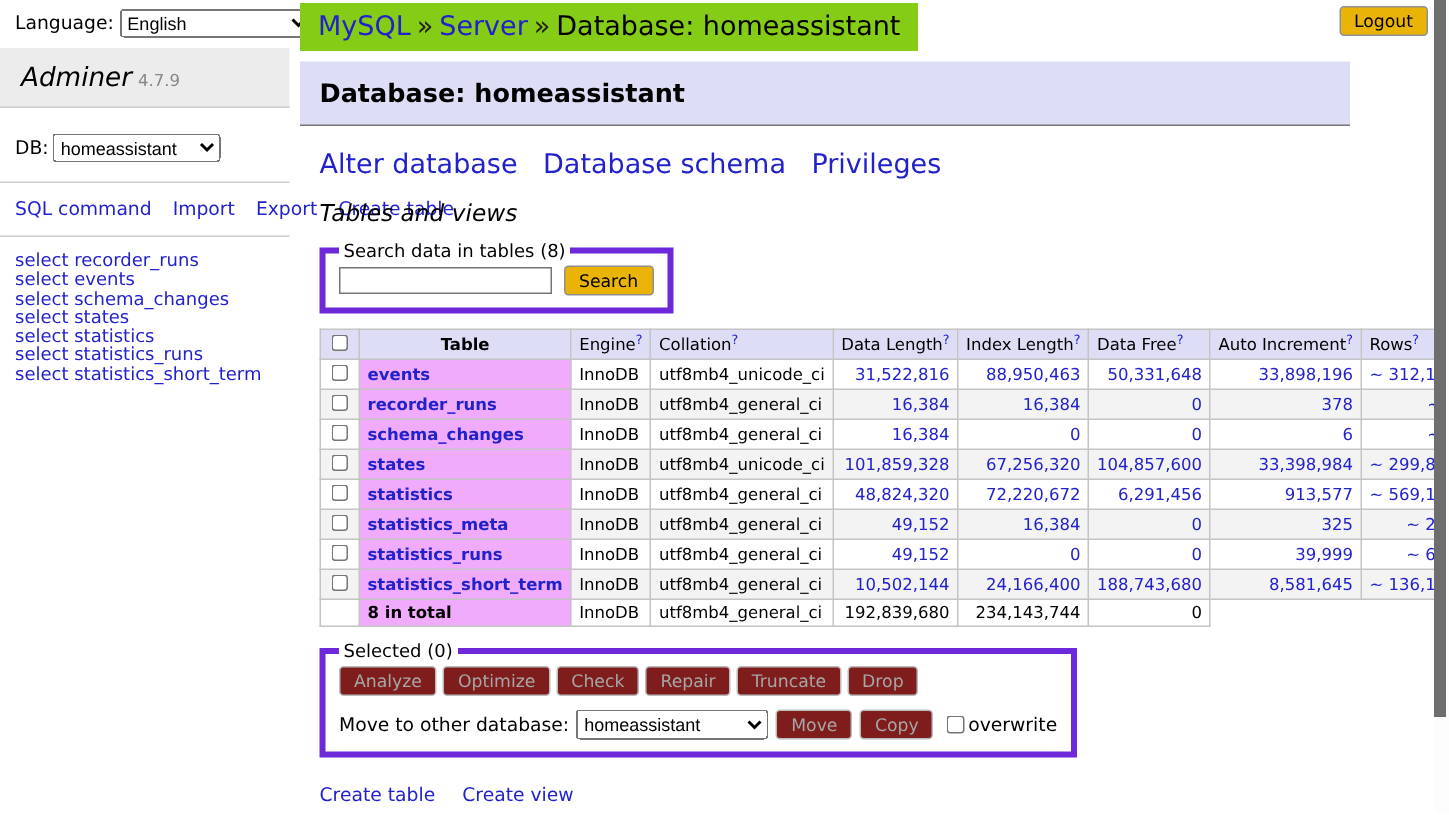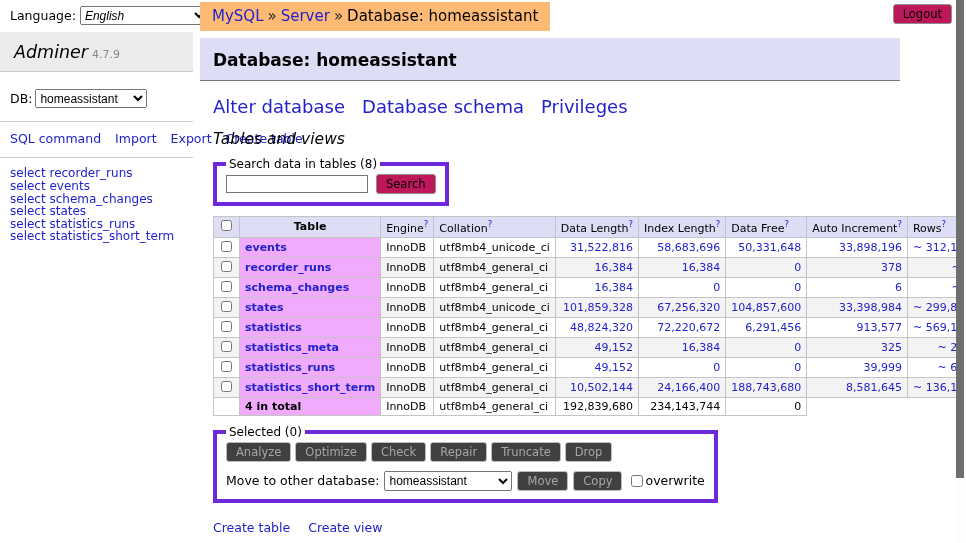--- a/index.html
+++ b/index.html
@@ -7,48 +7,48 @@
   body {
     width:966px; height:543px; overflow:hidden; position:relative;
     background:#fff; color:#000;
     font-family:"DejaVu Sans", sans-serif; font-size:13px;
   }
   .lnk { color:var(--accent-link,#2222cc); text-decoration:none; cursor:pointer; }
 
   
   #sidebar { position:absolute; left:0; top:0; width:193px; }
   .lang-row { padding:6px 0 0 10px; font-size:12.5px; white-space:nowrap; }
-  .lang-row select { width:128px; font-size:12px; margin-left:4px; height:19px;font-style:italic; }
+  .lang-row select { width:128px; font-size:12px; margin-left:4px; height:19px; }
   .brand { margin-top:7px; background:#ececec; border-bottom:1px solid #ccc; padding:10px 0 9px 14px; }
   .brand .bname { font-style:italic; color:#000000; font-size:17.5px; }
   .brand .bver { color:#888; font-size:11px; margin-left:4px; }
   .db-row { padding:17px 0 13px 10px; font-size:12.5px; }
   .db-row select { width:112px; font-size:12px; margin-left:3px; height:19px; }
   .sep { border:0; border-top:1px solid #ccc; margin:0; }
   .action-links { padding:7px 10px 9px 10px; font-size:12.5px; line-height:1.55; }
   .action-links .lnk { margin-right:14px; white-space:nowrap; }
   .table-links { padding:9px 0 0 10px; font-size:12px; }
   .table-links .lnk { display:block; line-height:12.6px; white-space:nowrap; }
 
   
   #logout { position:absolute; top:4px; right:14px; }
 
   
   #content { position:absolute; left:200px; top:0; width:700px; }
-  .breadcrumb { display:inline-block; margin-top:2px; background:#fdba74; padding:5px 12px 6px 12px; font-size:15px; white-space:nowrap; }
+  .breadcrumb { display:inline-block; margin-top:2px; background:#84cc16; padding:5px 12px 6px 12px; font-size:18px; white-space:nowrap; }
   .breadcrumb .sep-ch { margin:0 4px; color:#222; }
   .banner { margin-top:7px; background:var(--banner-bg,#ddddf6); border-bottom:1px solid #777; padding:12px 0 10px 13px; font-size:17px; }
   .nav-row { margin:15px 0 0 13px; font-size:18px; }
   .nav-row .lnk { margin-right:17px; }
   h3.sec { margin:13px 0 0 13px; font-size:15.5px; font-weight:normal;font-style:italic; }
   fieldset { border:4px solid #6d28d9; width:fit-content; margin:9px 0 0 13px; padding:3px 9px 8px 9px; font-size:12.5px; }
   legend { font-size:12px; padding:0 3px; }
   input[type=text] { width:142px; height:18px; border:1px solid #767676; font-size:12px; font-family:inherit; }
-  button { font-family:inherit; font-size:11.5px; padding:2px 9px; background:#be185d; border:1px solid #8f8f8f; border-radius:3px; color:#000; }
-  button:disabled { color:#a6a6a6; border-color:#bcbcbc; background:#404040; }
+  button { font-family:inherit; font-size:11.5px; padding:2px 9px; background:#eab308; border:1px solid #8f8f8f; border-radius:3px; color:#000; }
+  button:disabled { color:#a6a6a6; border-color:#bcbcbc; background:#7f1d1d; }
   .search-fs button { margin-left:4px; }
 
   table.tables { border-collapse:collapse; margin:10px 0 0 13px; font-size:11px; }
   .tables th, .tables td { border:1px solid #c4c4c4; padding:2px 5px; height:17px; white-space:nowrap; }
   .tables .hd { background:var(--header-bg,#ddddf6); font-weight:normal; text-align:left; }
   .tables .hd-name { font-weight:bold; text-align:center; }
   .tables sup.help { color:var(--accent-link,#2222cc); font-size:8.5px; cursor:pointer; }
   .tables th.name { background:#f0abfc; text-align:left; }
   .tables th.name a { font-weight:bold; }
   .tables td.num { text-align:right; }
@@ -87,20 +87,21 @@
     <span>DB:</span><select><option>homeassistant</option></select>
   </div>
   <hr class="sep">
   <div class="action-links"><a class="lnk">SQL command</a><a class="lnk">Import</a><a class="lnk">Export</a><a class="lnk">Create table</a></div>
   <hr class="sep">
   <nav class="table-links">
       <a class="lnk">select recorder_runs</a>
       <a class="lnk">select events</a>
       <a class="lnk">select schema_changes</a>
       <a class="lnk">select states</a>
+      <a class="lnk">select statistics</a>
       <a class="lnk">select statistics_runs</a>
       <a class="lnk">select statistics_short_term</a>
     </nav>
 </aside>
 
 <button id="logout">Logout</button>
 
 <main id="content">
   <div class="breadcrumb">
     <a class="lnk">MySQL</a><span class="sep-ch">»</span><a class="lnk">Server</a><span class="sep-ch">»</span><span>Database: homeassistant</span>
@@ -132,21 +133,21 @@
           <th class="hd">Rows<sup class="help">?</sup></th>
         </tr>
     </thead>
     <tbody>
         <tr>
           <td class="check"><input type="checkbox" style=""></td>
           <th class="name"><a class="lnk">events</a></th>
           <td>InnoDB</td>
           <td>utf8mb4_unicode_ci</td>
           <td class="num"><a class="lnk">31,522,816</a></td>
-          <td class="num"><a class="lnk">58,683,696</a></td>
+          <td class="num"><a class="lnk">88,950,463</a></td>
           <td class="num"><a class="lnk">50,331,648</a></td>
           <td class="num"><a class="lnk">33,898,196</a></td>
           <td class="num"><a class="lnk">~ 312,180</a></td>
         </tr>
         <tr class="stripe">
           <td class="check"><input type="checkbox" style=""></td>
           <th class="name"><a class="lnk">recorder_runs</a></th>
           <td>InnoDB</td>
           <td>utf8mb4_general_ci</td>
           <td class="num"><a class="lnk">16,384</a></td>
@@ -216,21 +217,21 @@
           <td>InnoDB</td>
           <td>utf8mb4_general_ci</td>
           <td class="num"><a class="lnk">10,502,144</a></td>
           <td class="num"><a class="lnk">24,166,400</a></td>
           <td class="num"><a class="lnk">188,743,680</a></td>
           <td class="num"><a class="lnk">8,581,645</a></td>
           <td class="num"><a class="lnk">~ 136,108</a></td>
         </tr>
         <tr class="total">
           <td class="check"></td>
-          <th class="name">4 in total</th>
+          <th class="name">8 in total</th>
           <td>InnoDB</td>
           <td>utf8mb4_general_ci</td>
           <td class="num">192,839,680</td>
           <td class="num">234,143,744</td>
           <td class="num">0</td>
         </tr>
       </tbody>
   </table>
 
   <fieldset class="sel-fs">

